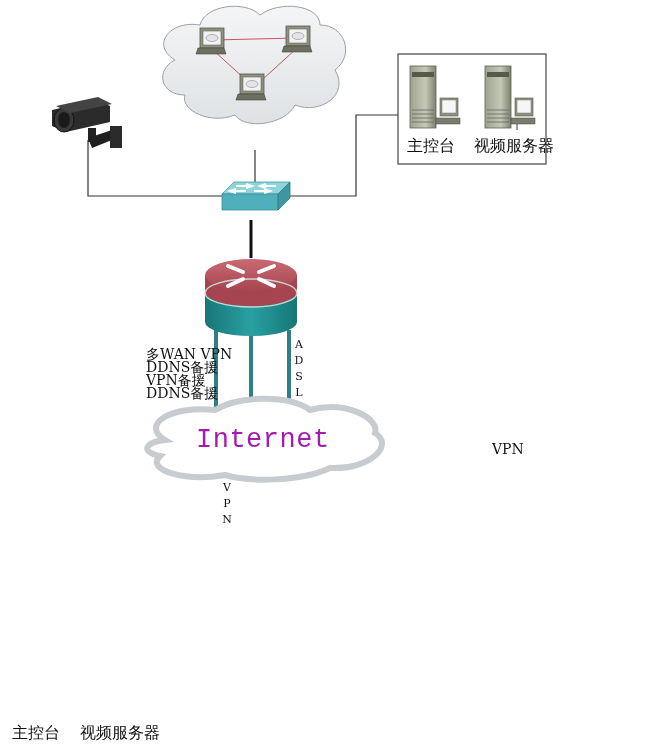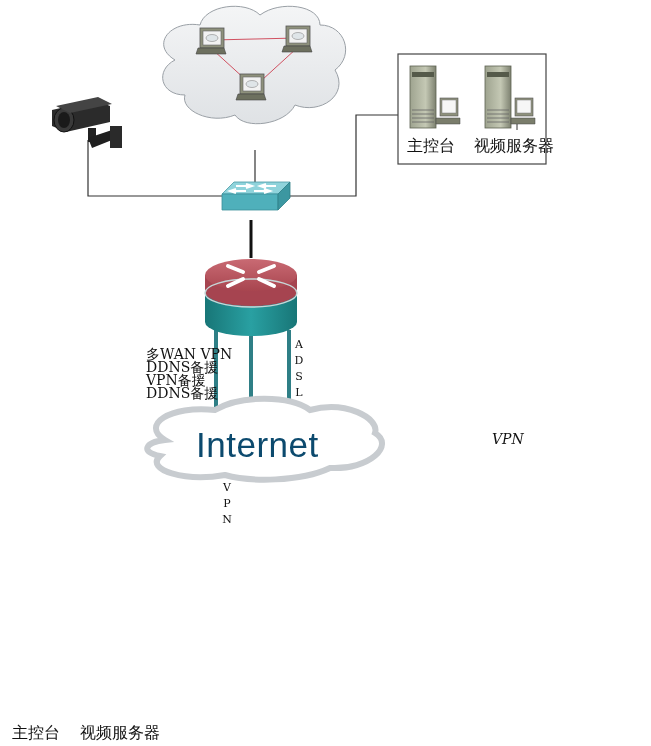--- a/index.html
+++ b/index.html
@@ -1,20 +1,20 @@
 <!DOCTYPE html>
 <html><head>
 <meta charset="utf-8">
 <style>
   html, body { margin: 0; padding: 0; background: #ffffff; }
   body { width: 651px; height: 746px; position: relative; overflow: hidden; font-family: "DejaVu Serif", serif; }
   #diagram { position: absolute; left: 0; top: 0; width: 651px; height: 746px; }
   .lbl { position: absolute; color: #111; font-family: "DejaVu Serif", serif; font-size: 14px; line-height: 13px; white-space: nowrap; }
   .cn { font-size: 16px; }
-  .internet { position: absolute; left: 196px; top: 425px; font-family: Liberation Sans, sans-serif; font-size: 35px; color: #0c4a6e; letter-spacing: 0.5px; }
+  .internet { position: absolute; left: 196px; top: 425px; font-family: Liberation Mono, monospace; font-size: 27px; color: #a21caf; letter-spacing: 0.5px; }
   .vert { position: absolute; font-size: 11px; line-height: 16px; width: 10px; text-align: center; color: #111; font-family: "DejaVu Serif", serif; }
 </style>
 </head>
 <body>
 
 
 
 <svg id="diagram" viewBox="0 0 651 746" xmlns="http://www.w3.org/2000/svg">
   <defs>
     <linearGradient id="cloudGrad" x1="0" y1="0" x2="0" y2="1">
@@ -219,16 +219,16 @@
   <div class="vert" style="left:294px; top:369px;">S</div>
   <div class="vert" style="left:294px; top:385px;">L</div>
 </div>
 
 <div>
   <div class="vert" style="left:222px; top:480px;">V</div>
   <div class="vert" style="left:222px; top:496px;">P</div>
   <div class="vert" style="left:222px; top:512px;">N</div>
 </div>
 
-<div class="lbl" style="left:492px; top:433px;font-style:italic;">VPN</div>
+<div class="lbl" style="left:492px; top:443px;">VPN</div>
 
 
 
 
 </use></use></body></html>

